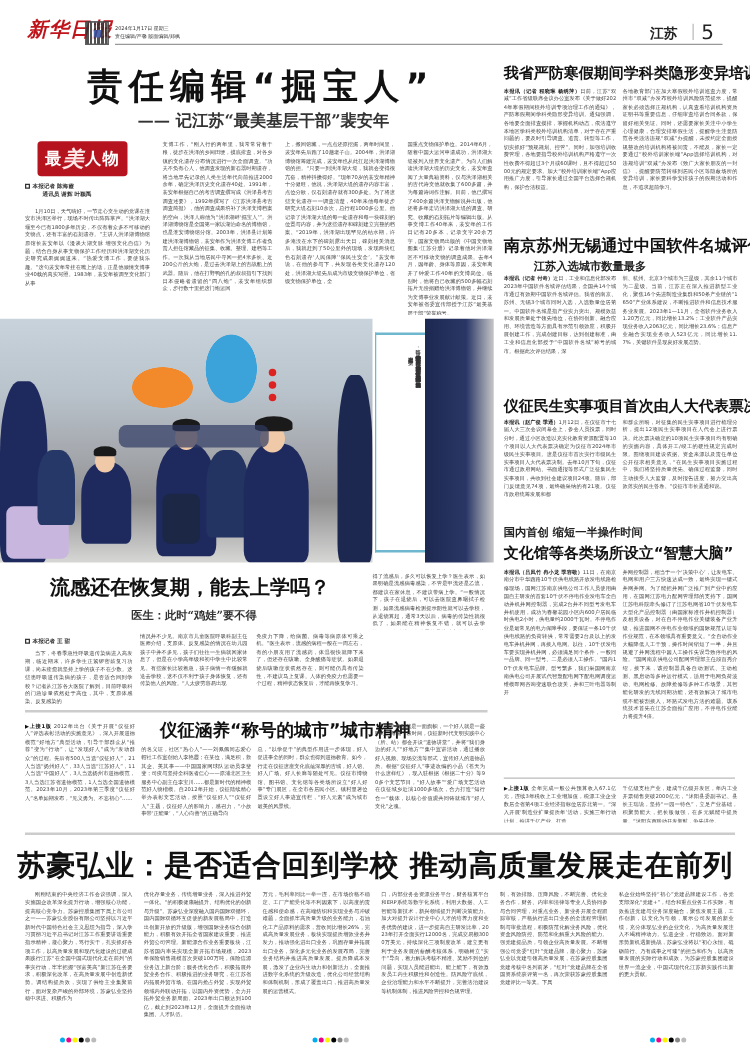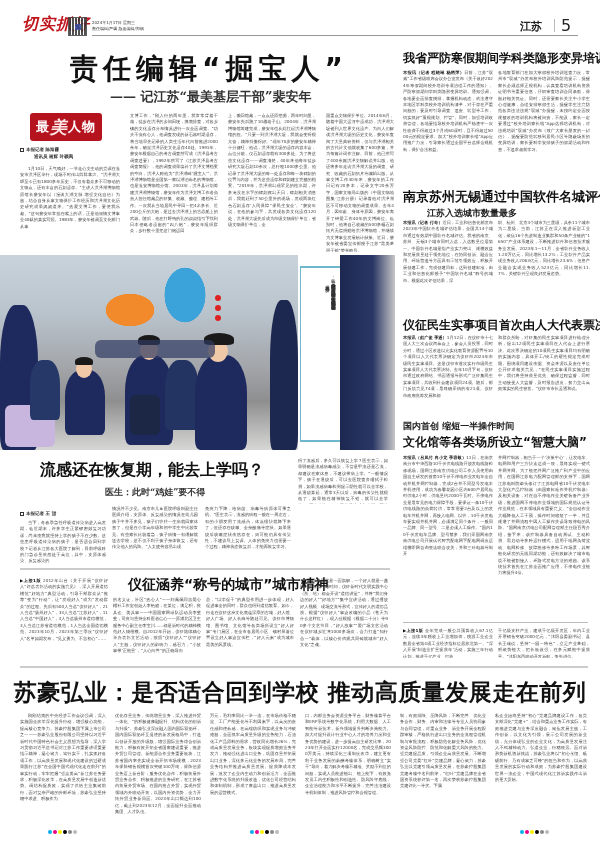--- a/index.html
+++ b/index.html
@@ -66,21 +66,21 @@
   .bottom-title { left: 0; width: 600px; top: 677px; text-align: center; font-family: "DejaVu Serif", serif; font-weight: bold; font-size: 23px; color: #111; letter-spacing: 0.5px; }
 
   .colorbar { display: flex; gap: 1px; align-items: center; }
   .colorbar span { width: 4px; height: 4px; border-radius: 50%; }
 
   .jump { font-weight: bold; color: #111; }
 </style>
 </head>
 <body>
 
-<div class="abs masthead-logo">切实抓好</div>
+<div class="abs masthead-logo">新华日报</div>
 <div class="abs qr"></div>
 <div class="abs meta">
   <div>2024年1月17日  星期三</div>
   <div>责任编辑/严馨  版面编辑/郑枫</div>
 </div>
 <div class="abs head-rule"></div>
 <div class="abs section-name">江苏</div>
 <div class="abs section-sep"></div>
 <div class="abs page-num">5</div>
 

